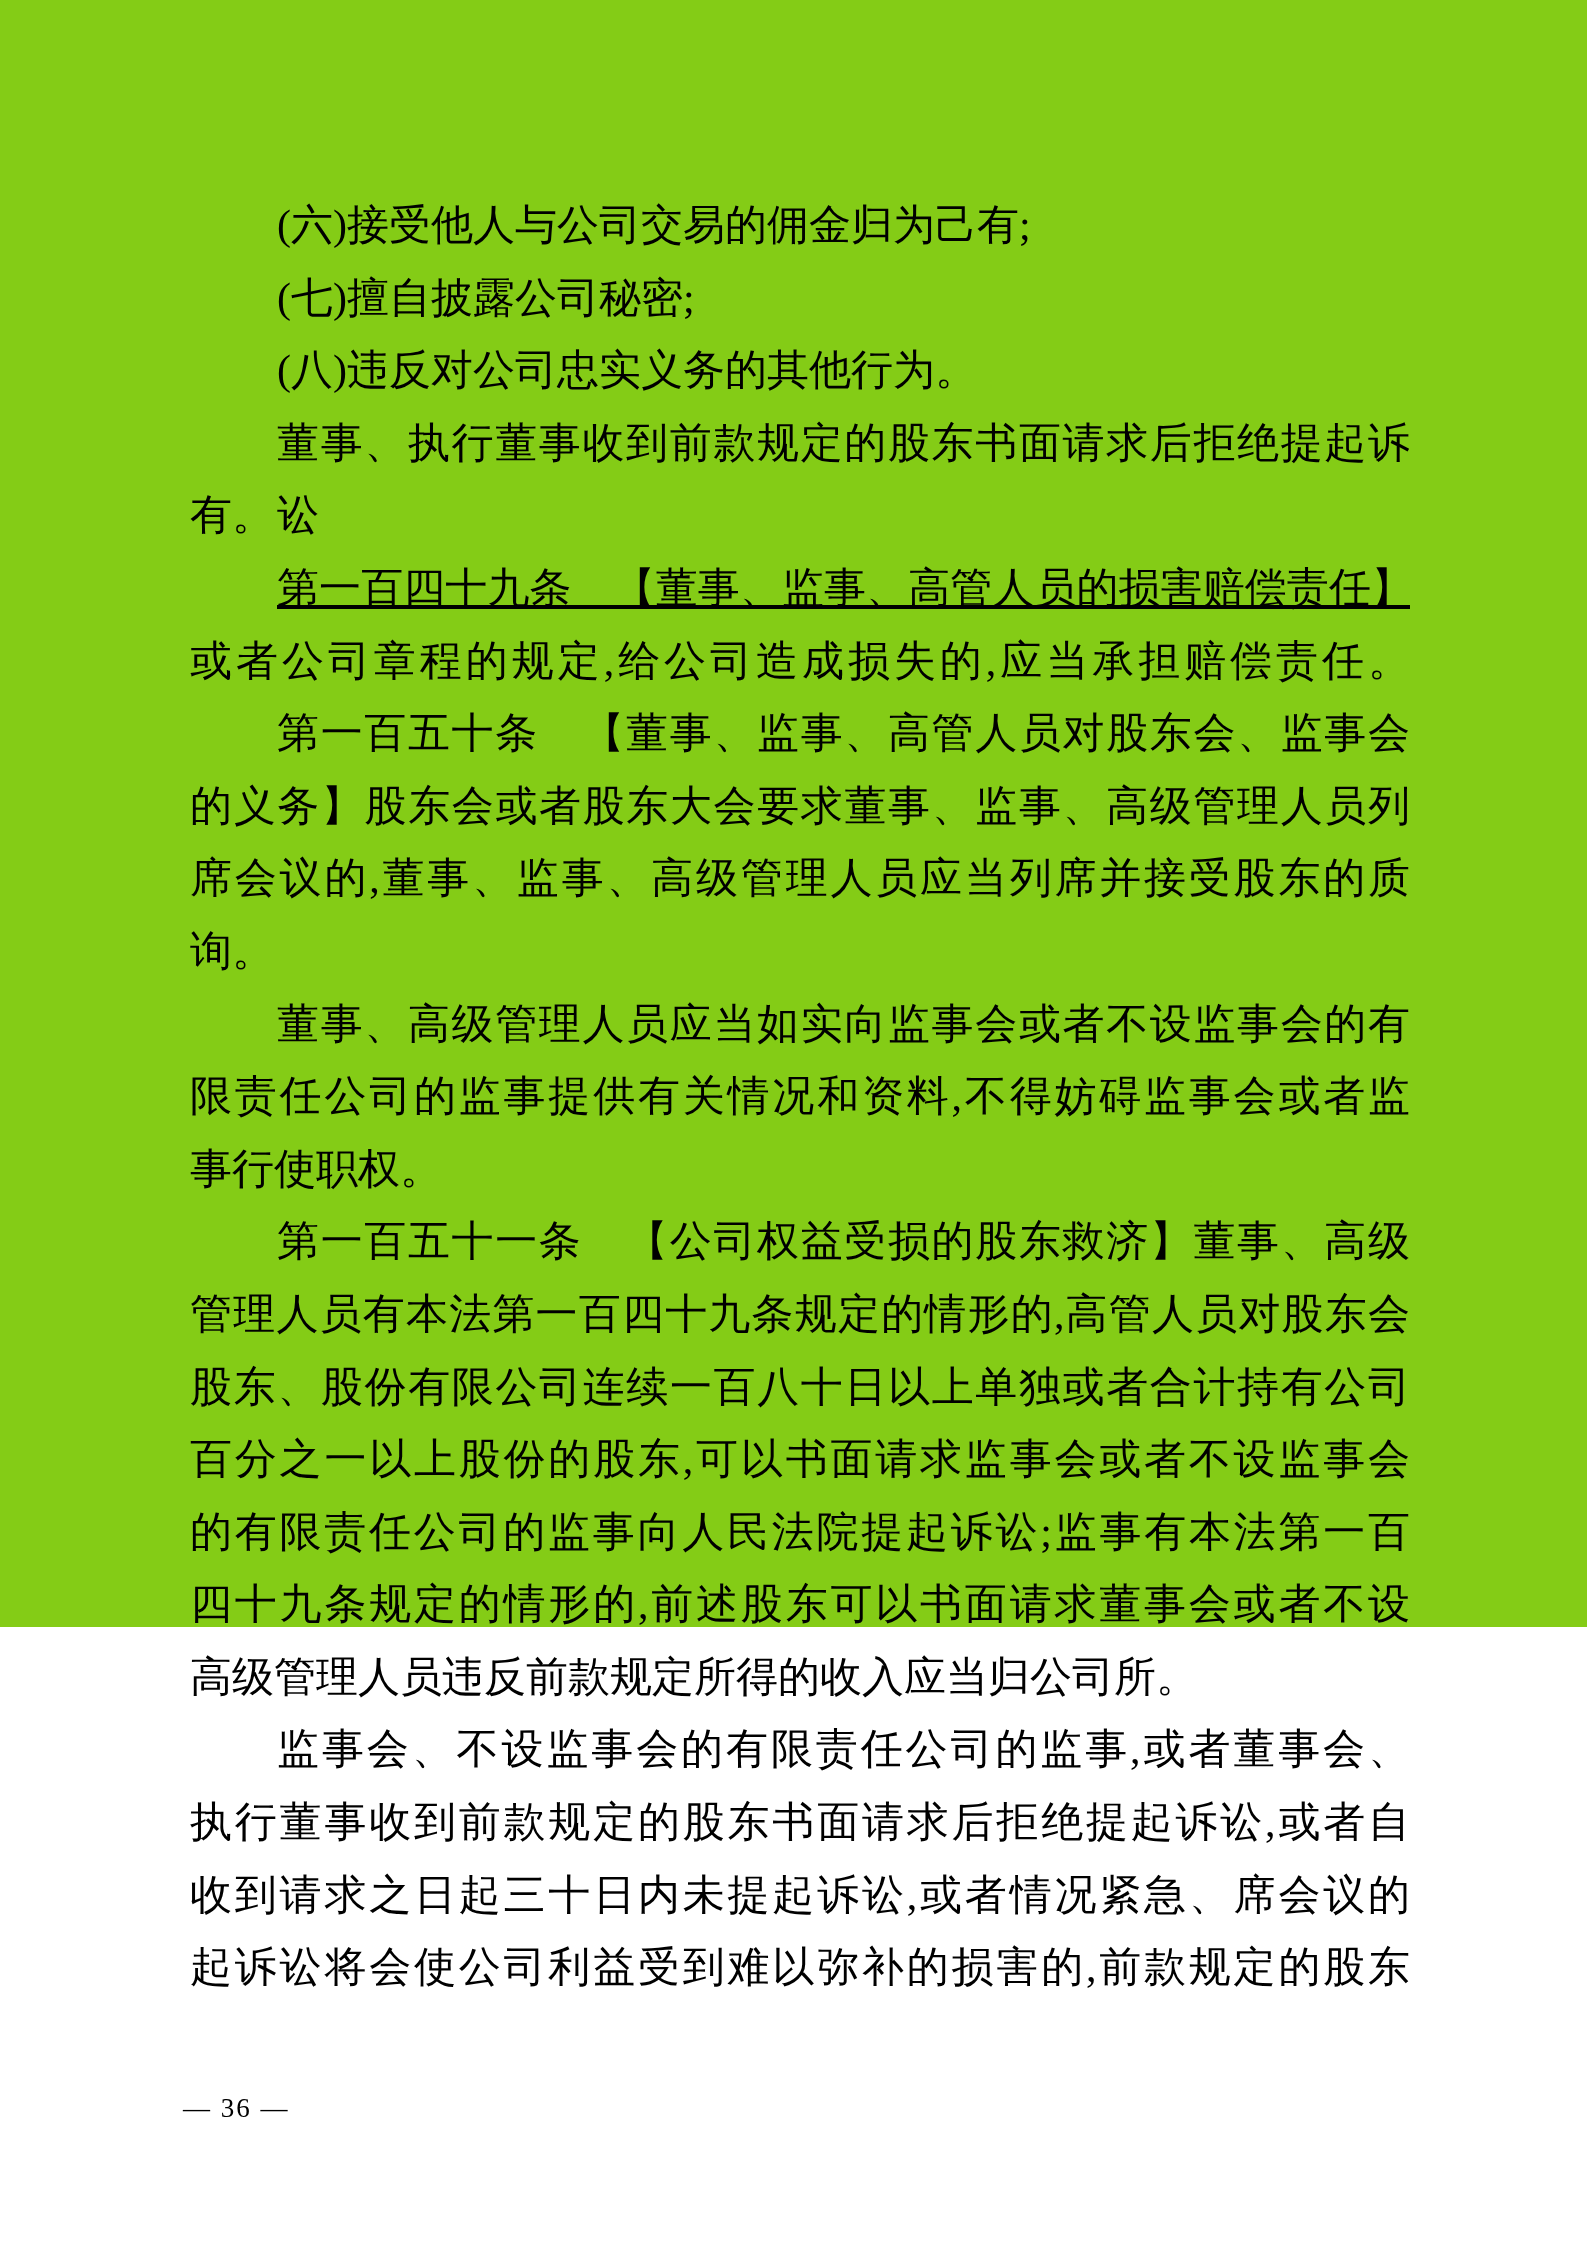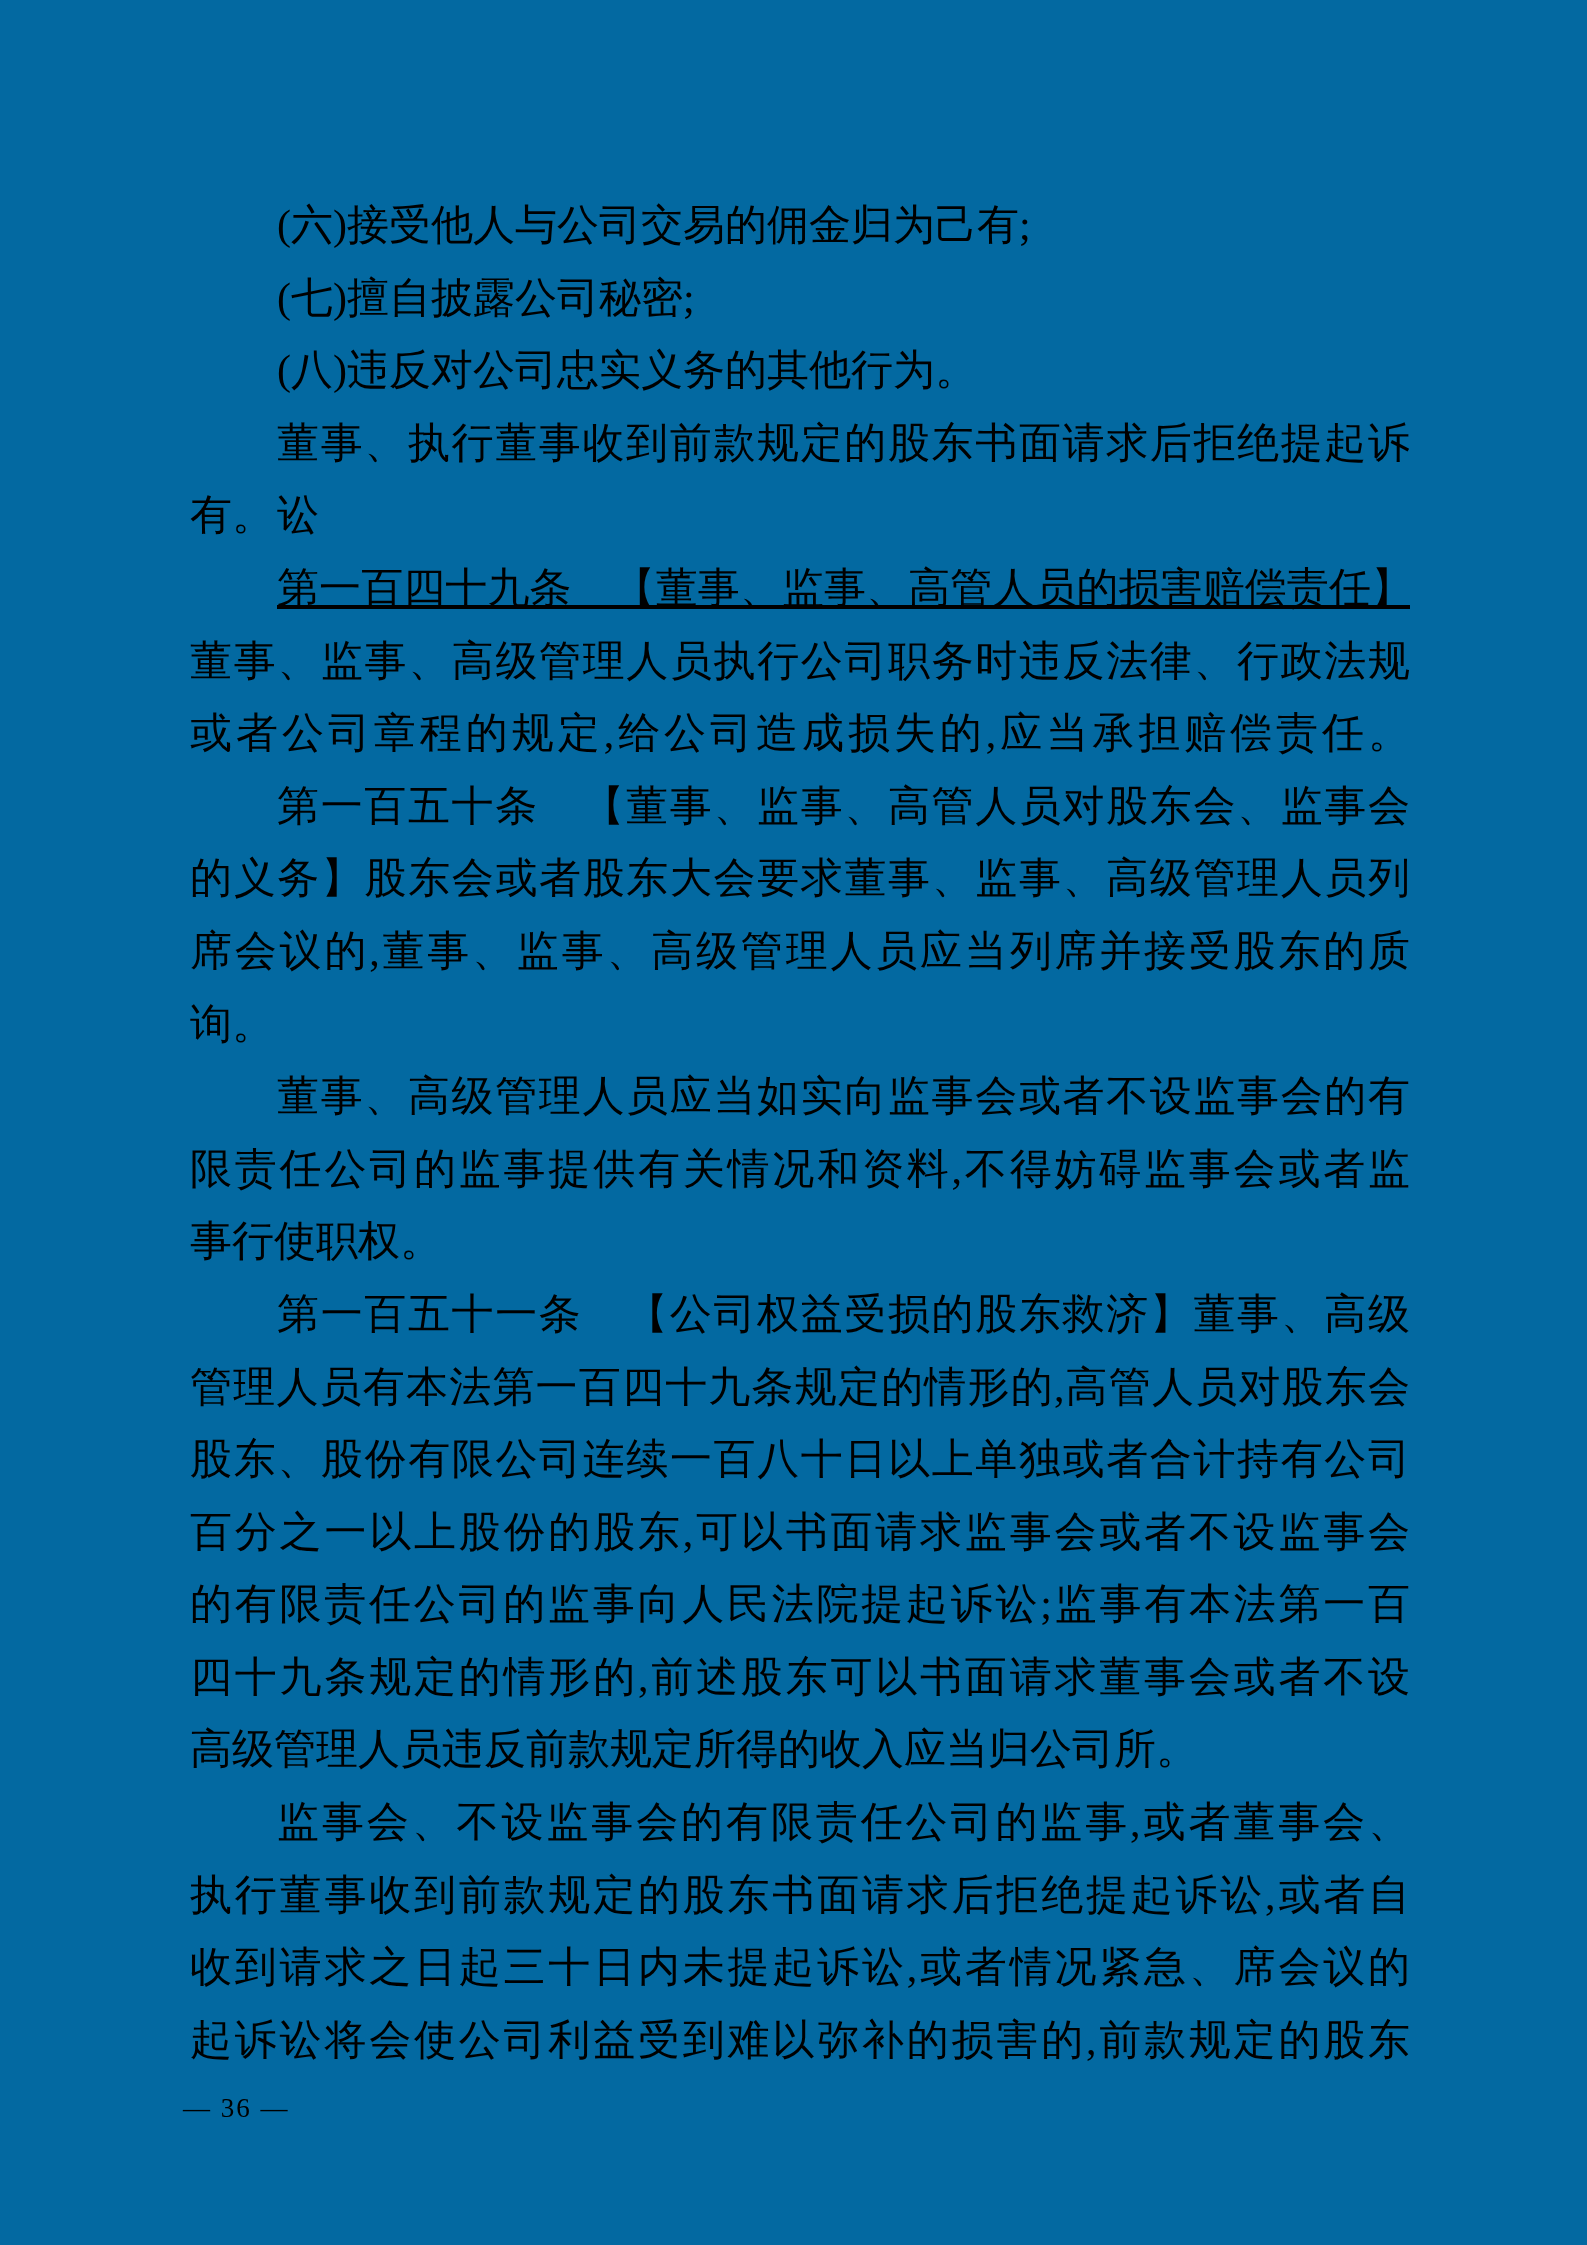--- a/index.html
+++ b/index.html
@@ -7,22 +7,22 @@
     width: 1587px;
     height: 2245px;
     background: #ffffff;
     font-family: "Liberation Serif", "DejaVu Serif", serif;
     color: #000000;
     overflow: hidden;
   }
   .page {
     position: relative;
     width: 1587px;
-    height: 2245px;
-    background: #0369a1;
+    height: 1627px;
+    background: #84cc16;
   }
   .body-text {
     position: absolute;
     left: 190px;
     top: 189px;
     width: 1220px;
     font-size: 42px;
     line-height: 72.6px;
   }
   .line {
@@ -57,21 +57,20 @@
 <body>
 
 <div class="page">
   <div class="body-text">
       <div class="line indent">(六)接受他人与公司交易的佣金归为己有;</div>
       <div class="line indent">(七)擅自披露公司秘密;</div>
       <div class="line indent">(八)违反对公司忠实义务的其他行为。</div>
       <div class="line indent fill">董事、执行董事收到前款规定的股东书面请求后拒绝提起诉讼</div>
       <div class="line">有。</div>
       <div class="line indent fill tight">第一百四十九条　【董事、监事、高管人员的损害赔偿责任】</div>
-      <div class="line fill">董事、监事、高级管理人员执行公司职务时违反法律、行政法规</div>
       <div class="line fill">或者公司章程的规定,给公司造成损失的,应当承担赔偿责任。</div>
       <div class="line indent fill">第一百五十条　【董事、监事、高管人员对股东会、监事会</div>
       <div class="line fill">的义务】股东会或者股东大会要求董事、监事、高级管理人员列</div>
       <div class="line fill">席会议的,董事、监事、高级管理人员应当列席并接受股东的质</div>
       <div class="line">询。</div>
       <div class="line indent fill">董事、高级管理人员应当如实向监事会或者不设监事会的有</div>
       <div class="line fill">限责任公司的监事提供有关情况和资料,不得妨碍监事会或者监</div>
       <div class="line">事行使职权。</div>
       <div class="line indent fill">第一百五十一条　【公司权益受损的股东救济】董事、高级</div>
       <div class="line fill">管理人员有本法第一百四十九条规定的情形的,高管人员对股东会</div>

